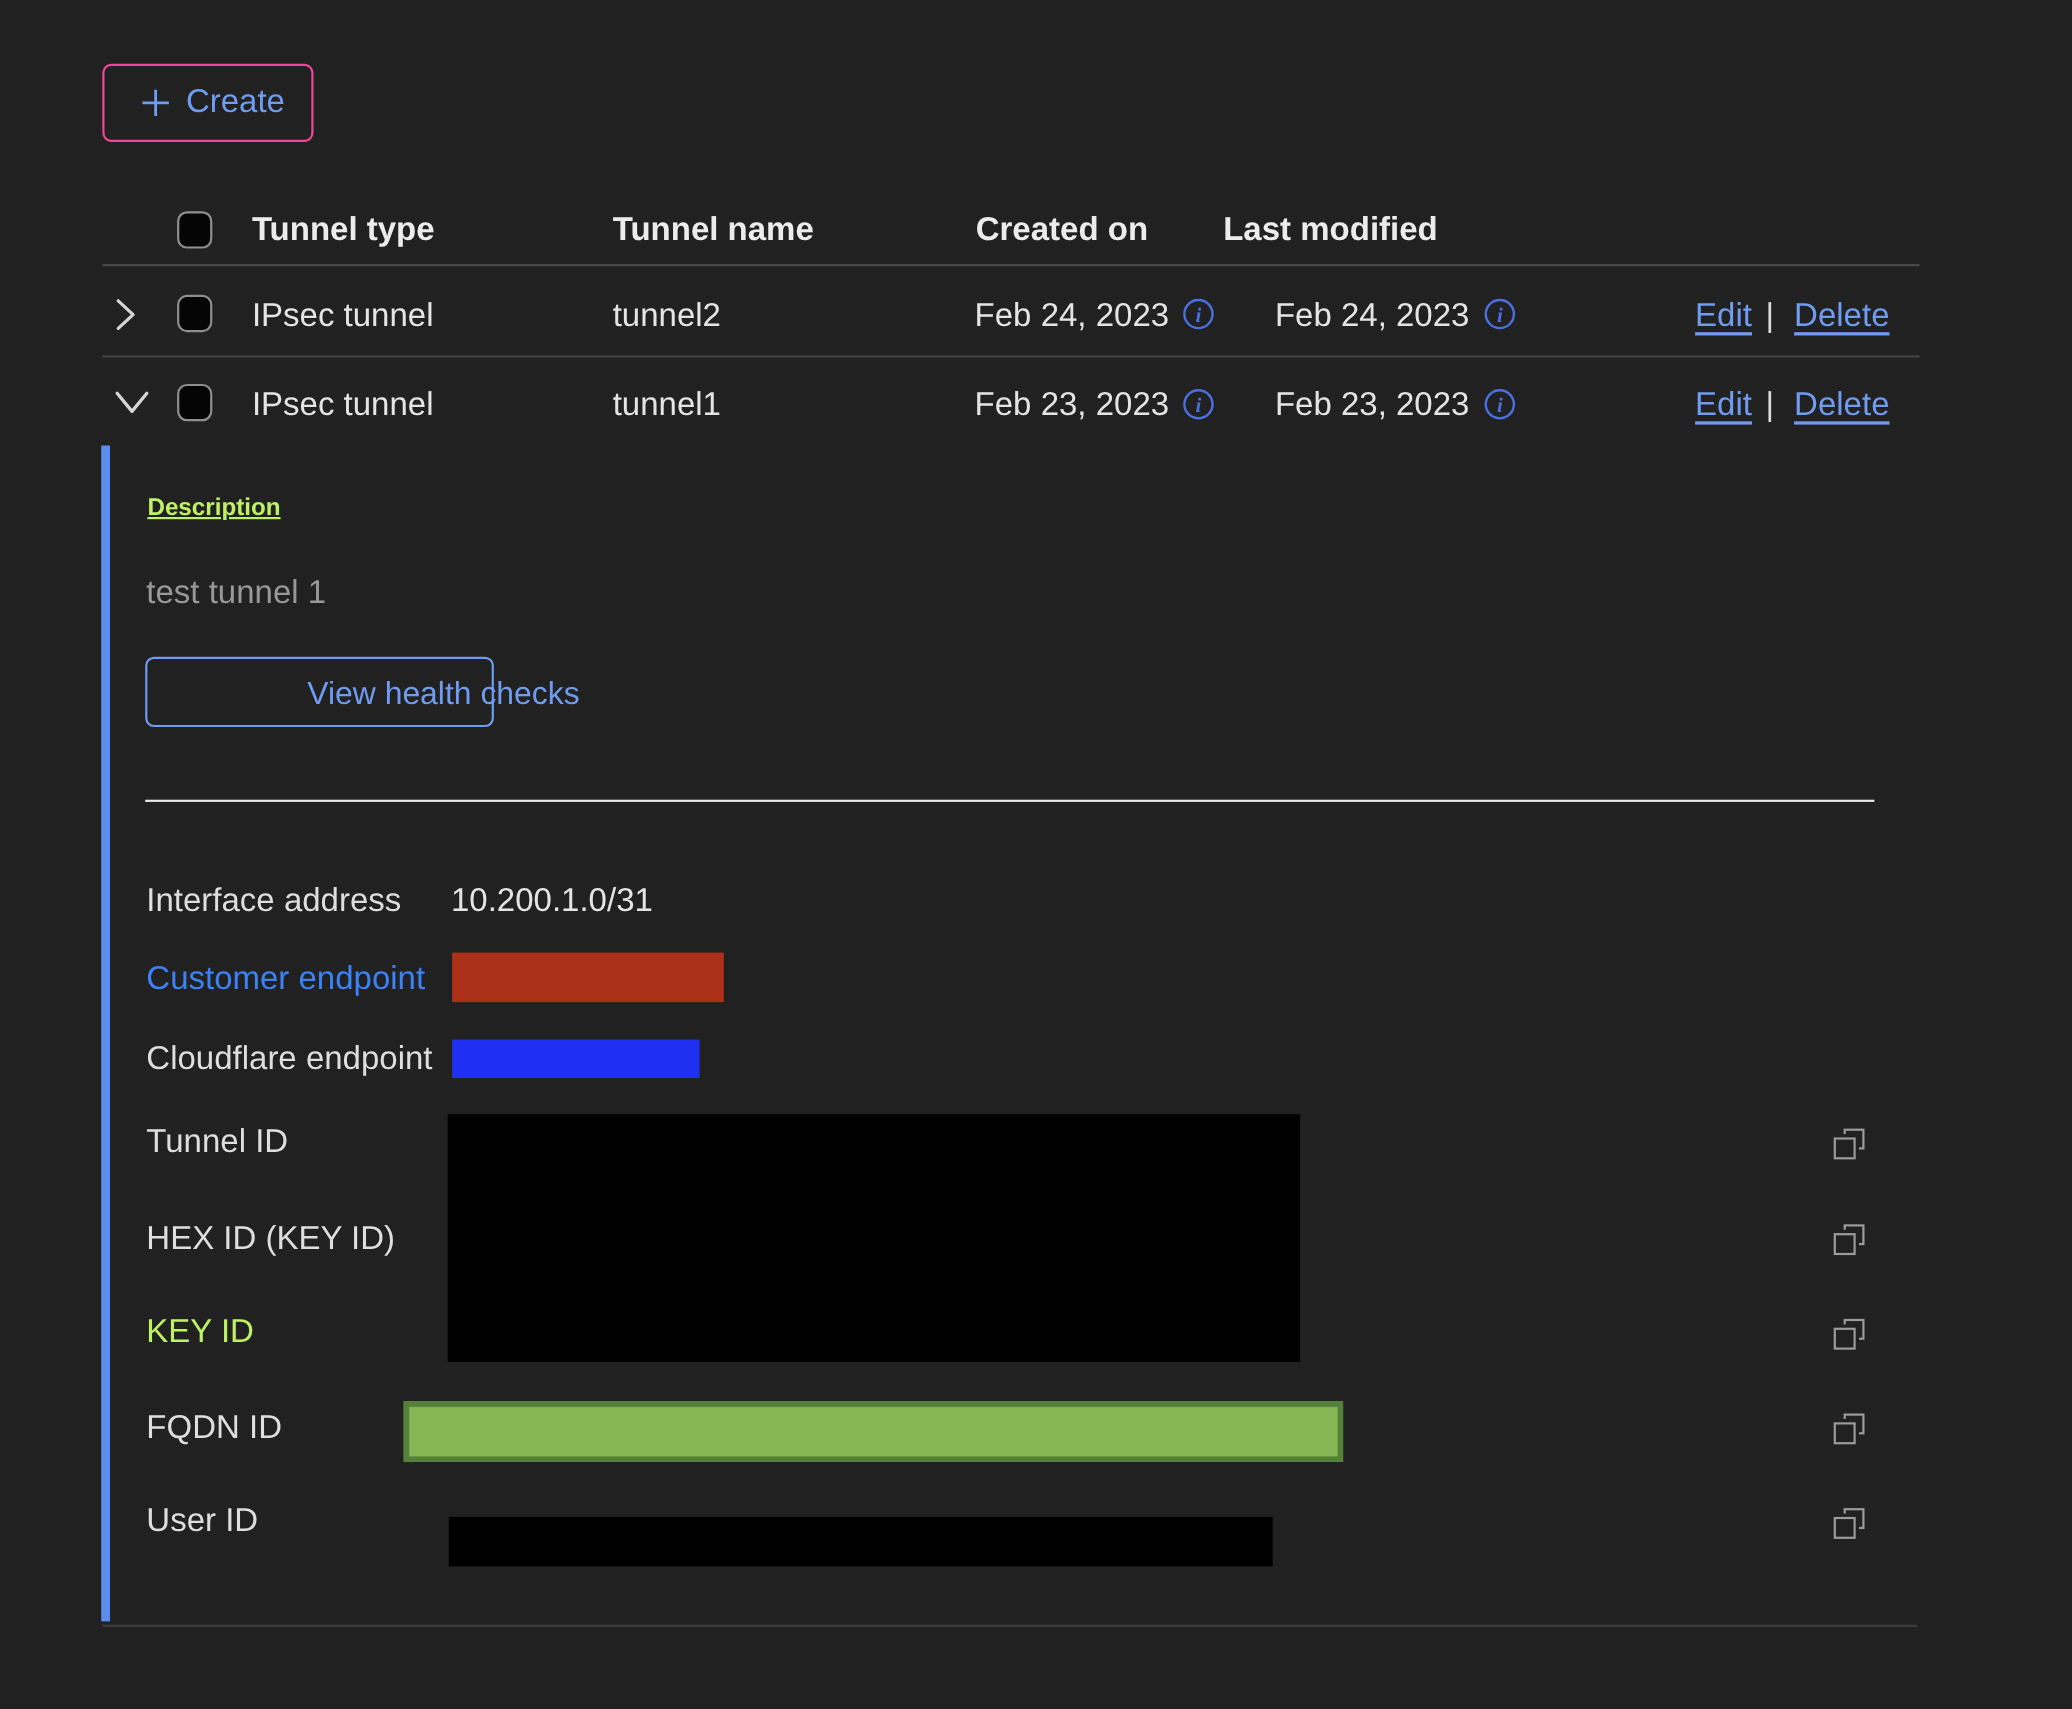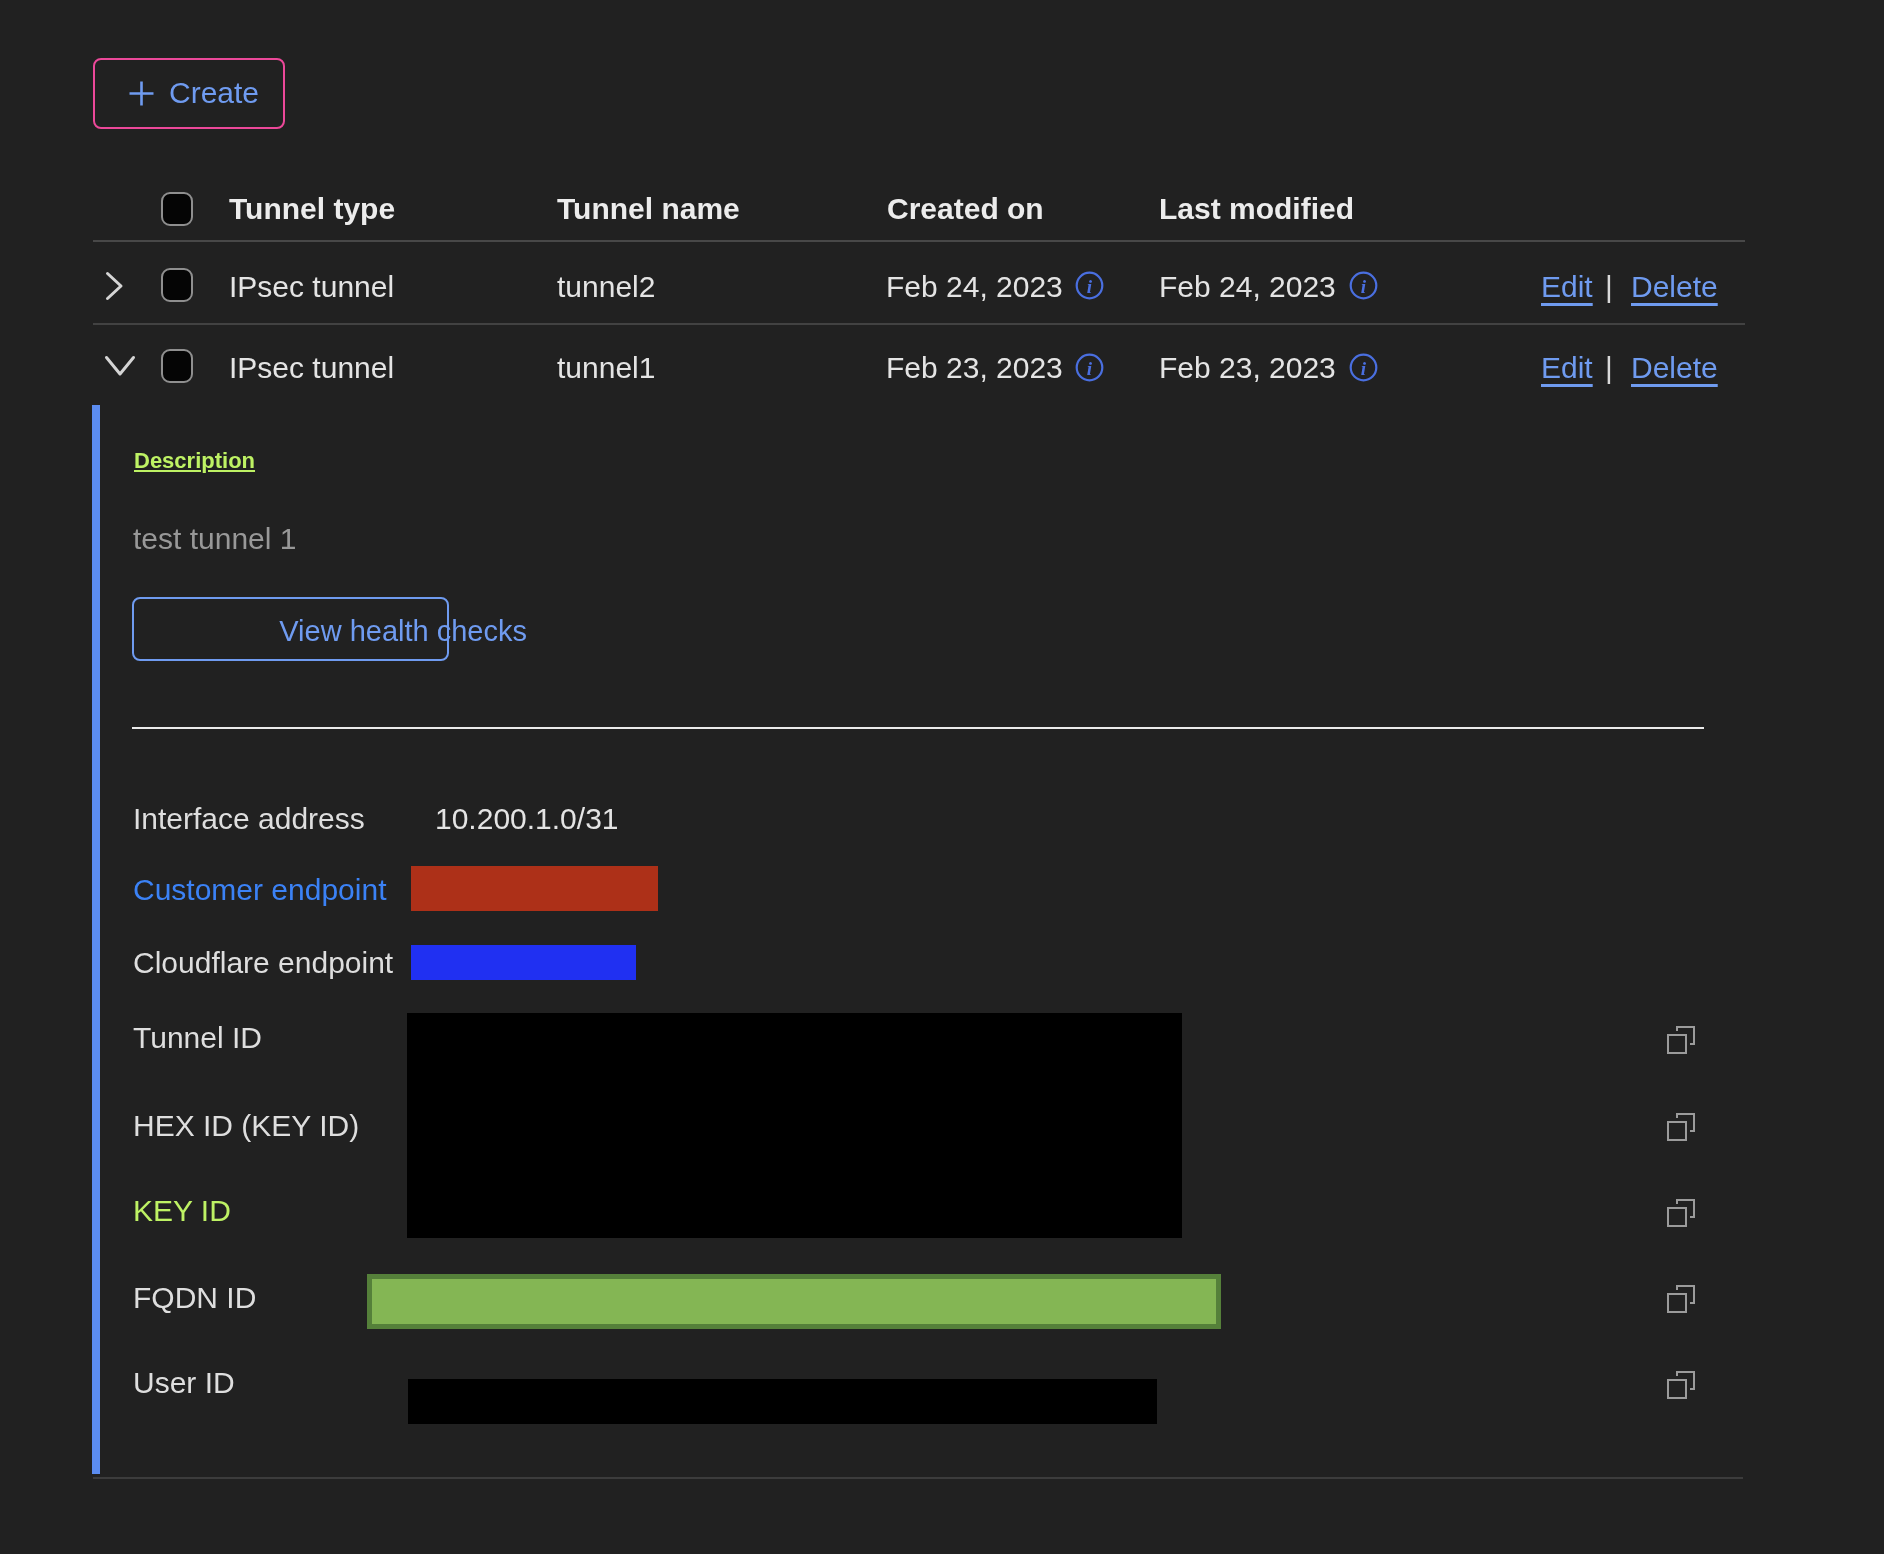--- a/index.html
+++ b/index.html
@@ -22,21 +22,21 @@
   <svg class="abs" style="left:33px;top:20px;" width="27" height="27" viewBox="0 0 27 27">
     <path d="M13.5 1.5 V25.5 M1.5 13.5 H25.5" stroke="#6f9bf0" stroke-width="2.6" fill="none"></path>
   </svg>
   <div class="t blue" style="left:74px;top:16px;">Create</div>
 </div>
 
 <div class="chk" style="left:161px;top:192px;"></div>
 <div class="t bold" style="left:229px;top:192px;color:#ececec;">Tunnel type</div>
 <div class="t bold" style="left:557px;top:192px;color:#ececec;">Tunnel name</div>
 <div class="t bold" style="left:887px;top:192px;color:#ececec;">Created on</div>
-<div class="t bold" style="left:1159px;top:192px;color:#ececec;">Last modified</div>
+<div class="t bold" style="left:1112px;top:192px;color:#ececec;">Last modified</div>
 <div class="hr" style="left:93px;top:240px;width:1652px;background:#484848;"></div>
 
 <svg class="abs" style="left:104px;top:271px;" width="22" height="30" viewBox="0 0 22 30">
   <path d="M3.5 2.5 L17 15 L3.5 27.5" stroke="#d5d5d5" stroke-width="3" fill="none" stroke-linecap="round" stroke-linejoin="round"></path>
 </svg>
 <div class="chk" style="left:161px;top:268px;"></div>
 <div class="t" style="left:229px;top:270px;">IPsec tunnel</div>
 <div class="t" style="left:557px;top:270px;">tunnel2</div>
 <div class="t" style="left:886px;top:270px;">Feb 24, 2023</div>
 <svg class="abs" style="left:1075px;top:271px;" width="29" height="29" viewBox="0 0 29 29">
@@ -78,21 +78,21 @@
 <div class="t bold" style="left:134px;top:444px;color:#bef264;font-size:22px;text-decoration:underline;">Description</div>
 <div class="t" style="left:133px;top:522px;color:#989898;">test tunnel 1</div>
 
 <div class="abs" style="left:132px;top:597px;width:313px;height:60px;border:2px solid #6f9bf0;border-radius:8px;">
   <div class="t blue" style="left:0;top:15px;width:348px;text-align:right;font-size:29px;margin-left:45px;">View health checks</div>
 </div>
 
 <div class="hr" style="left:132px;top:727px;width:1572px;background:#eaeaea;"></div>
 
 <div class="t" style="left:133px;top:802px;color:#dedede;">Interface address</div>
-<div class="t" style="left:435px;top:802px;text-align:center;">10.200.1.0/31</div>
+<div class="t" style="left:410px;top:802px;text-align:center;">10.200.1.0/31</div>
 
 <div class="t" style="left:133px;top:873px;color:#3b82f6;">Customer endpoint</div>
 <div class="abs" style="left:411px;top:866px;width:247px;height:45px;background:#ad3018;"></div>
 
 <div class="t" style="left:133px;top:946px;color:#dedede;">Cloudflare endpoint</div>
 <div class="abs" style="left:411px;top:945px;width:225px;height:35px;background:#2030f2;"></div>
 
 <div class="abs" style="left:407px;top:1013px;width:775px;height:225px;background:#000;"></div>
 <div class="t" style="left:133px;top:1021px;color:#dedede;">Tunnel ID</div>
 <div class="t" style="left:133px;top:1109px;color:#dedede;">HEX ID (KEY ID)</div>

